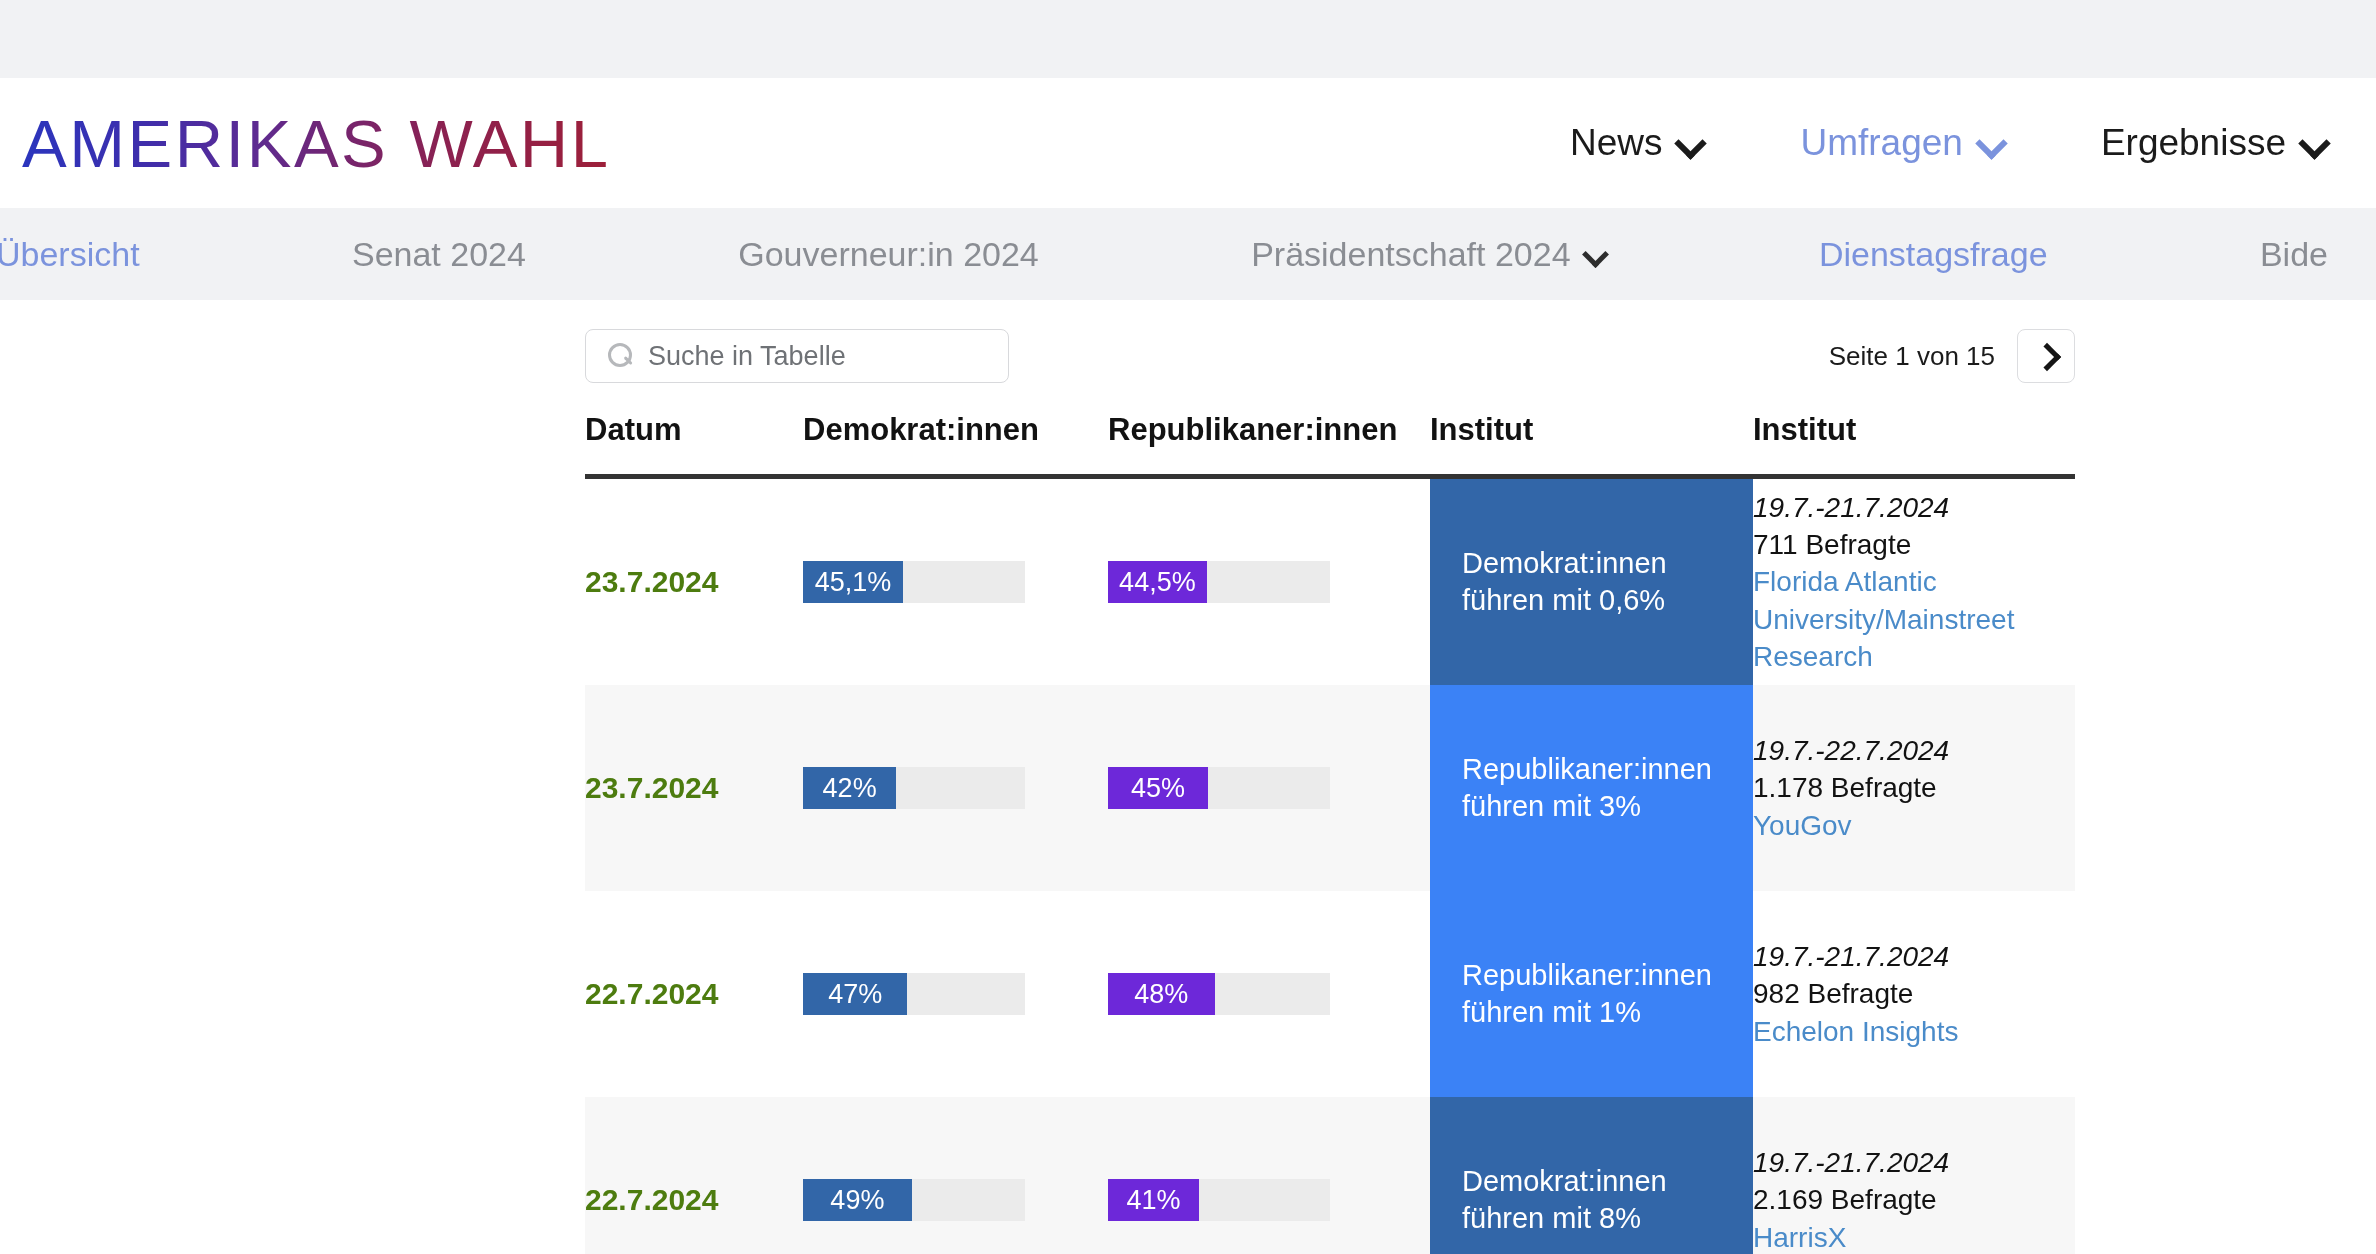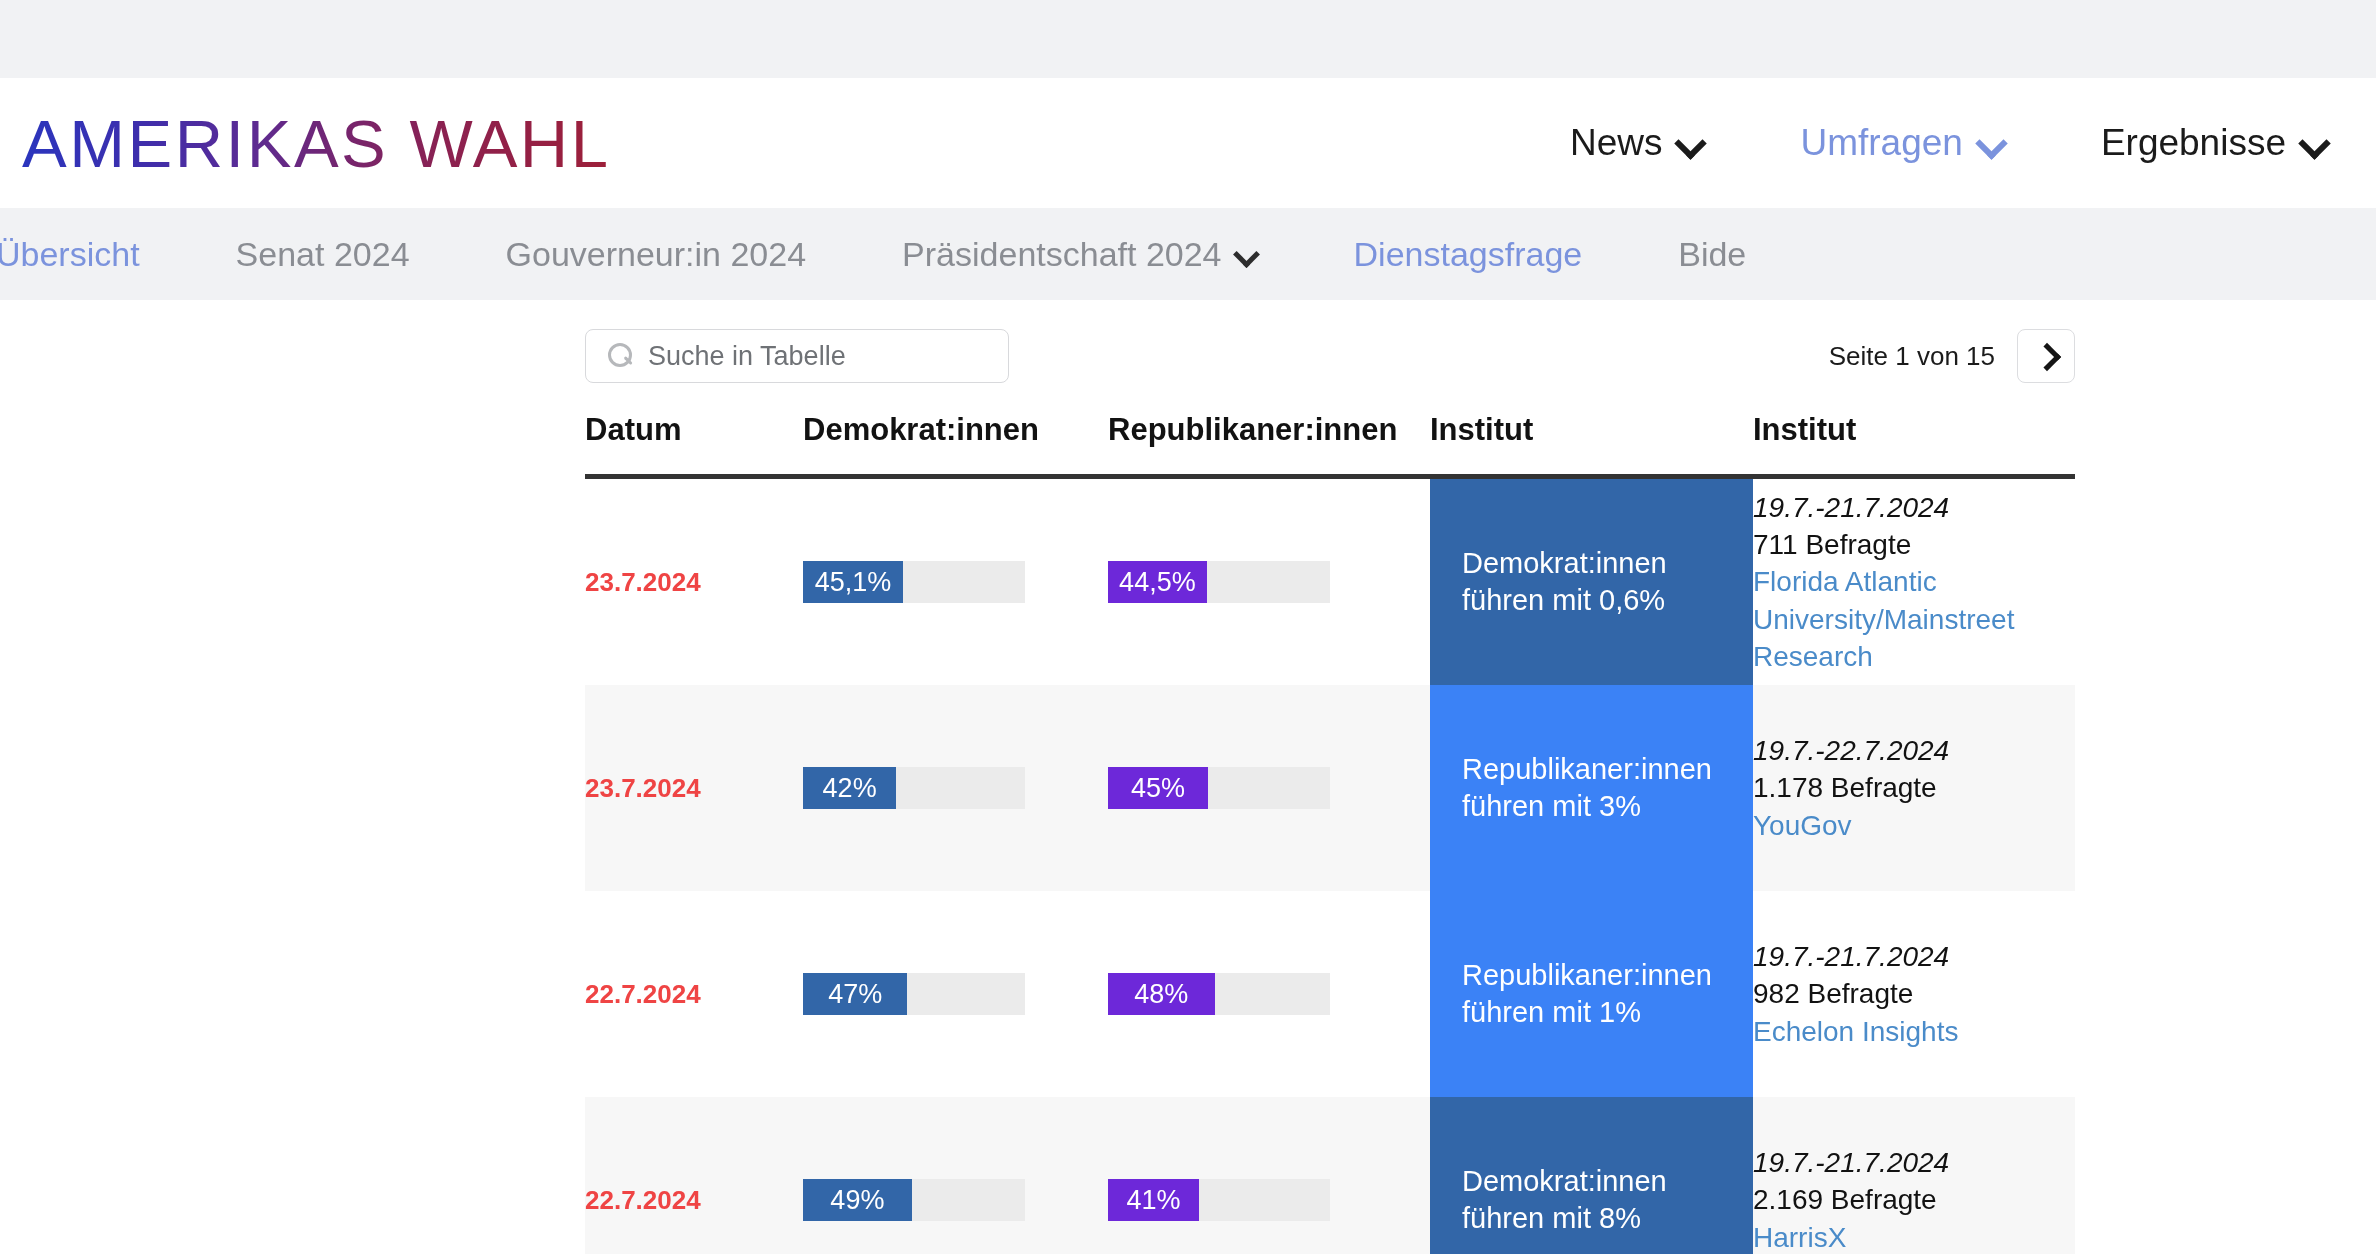--- a/index.html
+++ b/index.html
@@ -77,20 +77,21 @@
   }
 
   
   .sub-nav {
     position: absolute; top: 208px; left: 0;
     width: 2376px; height: 92px;
     background: #f1f2f4;
     display: flex; align-items: center;
     white-space: nowrap;
     overflow: hidden;
+    justify-content: space-between;
   }
   .subnav-item {
     display: flex; align-items: center; gap: 12px;
     font-size: 34px;
     color: #8a8d93;
     padding: 0 48px;
     cursor: pointer;
   }
   .subnav-item:first-child { padding-left: 0; margin-left: -4px; }
   .subnav-item.is-link { color: #7b93dd; }
@@ -212,23 +213,23 @@
   th.th-inst    { padding-left: 36px; }
 
   tr.data-row td {
     padding: 0;
     vertical-align: middle;
     background: #ffffff;
   }
   tr.data-row.alt td { background: #f7f7f7; }
 
   td.cell-datum {
-    font-size: 26px;
+    font-size: 30px;
     font-weight: bold;
-    color: #ef4444;
+    color: #4d7c0f;
     padding-left: 14px;
   }
   td.cell-bar { padding-right: 0; }
   .bar-track {
     position: relative;
     width: 222px; height: 42px;
     background: #ebebeb;
     padding-left: 12px;
   }
   .bar-fill {

